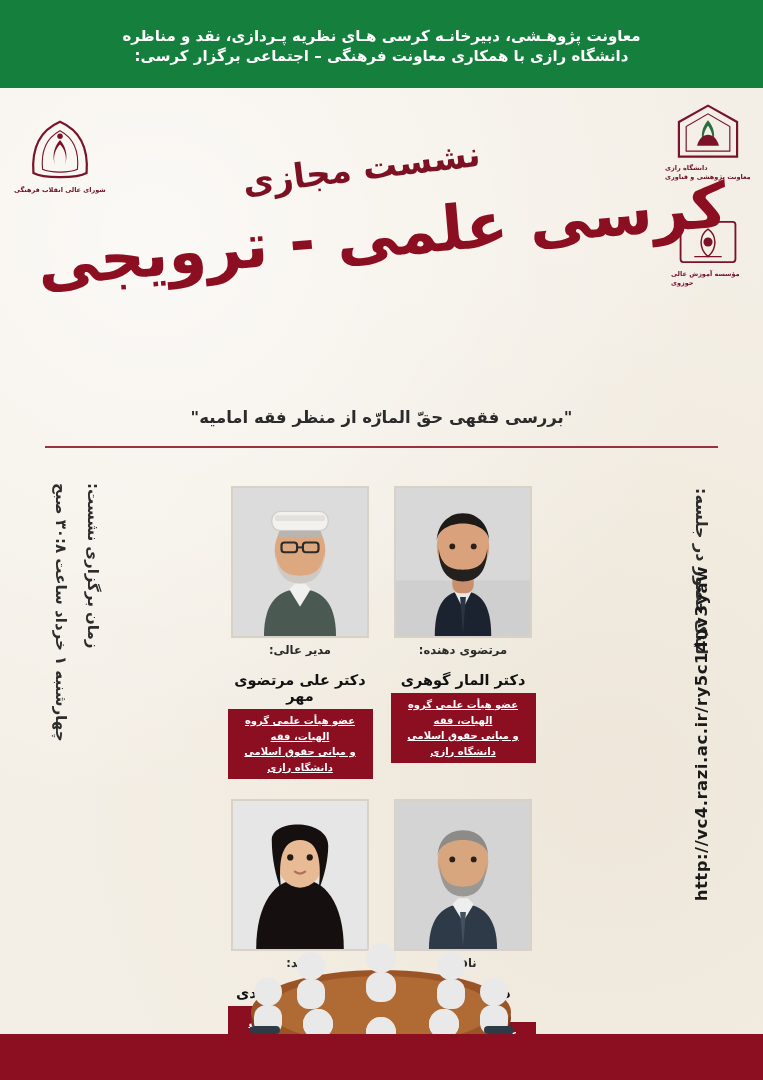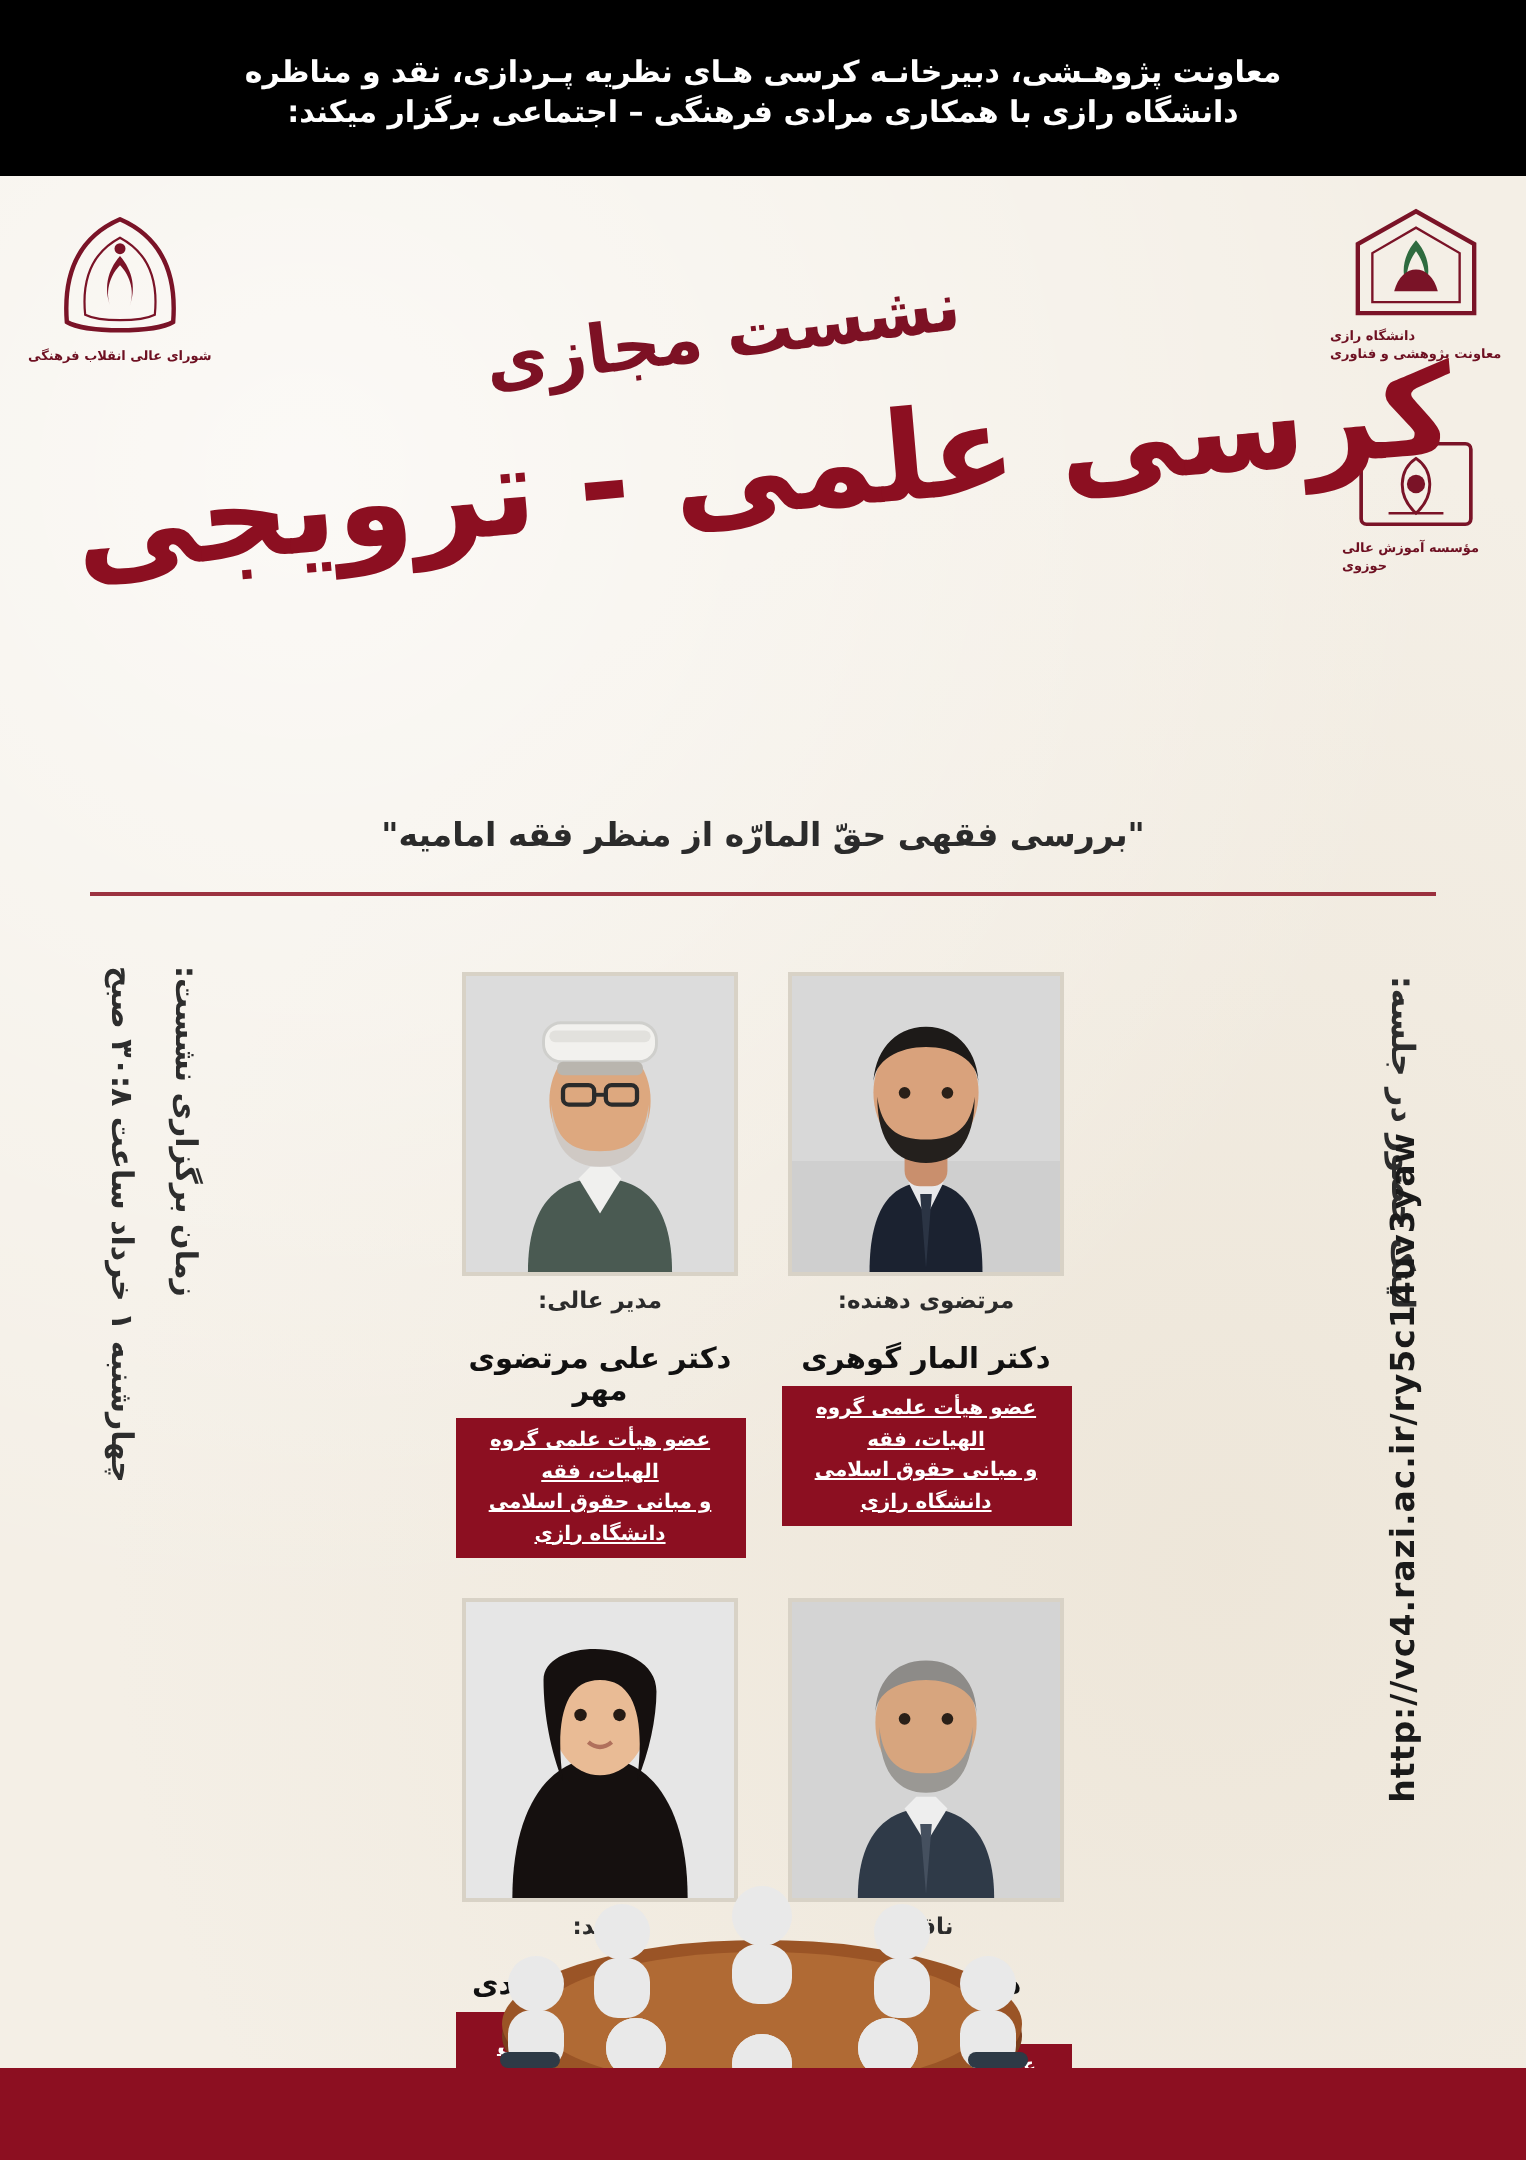--- a/index.html
+++ b/index.html
@@ -10,21 +10,21 @@
     background: #f2ece2;
     font-family: "DejaVu Sans", "Liberation Sans", sans-serif;
     overflow: hidden;
     position: relative;
   }
 
   
   .header {
     width: 100%;
     height: 88px;
-    background: #000000;
+    background: #15803d;
     color: #ffffff;
     display: flex;
     flex-direction: column;
     align-items: center;
     justify-content: center;
     gap: 2px;
     padding-top: 4px;
   }
   .header-line {
     font-size: 15px;
@@ -54,21 +54,21 @@
   }
 
   
   .logo {
     position: absolute;
     text-align: left;
     color: #7a1327;
   }
   .logo-razi { top: 14px; right: 12px; width: 86px; }
   .logo-seminary { top: 128px; right: 18px; width: 74px; margin-left: 32px; }
-  .logo-council { top: 18px; left: 14px; width: 92px; }
+  .logo-council { top: 30px; left: 14px; width: 92px; }
 
   .logo-caption {
     font-size: 6.5px;
     line-height: 1.45;
     color: #6e1022;
     margin-top: 2px;
     font-weight: bold;
     direction: rtl;
   }
   .logo svg { display: block; margin: 0 auto; }
@@ -224,21 +224,21 @@
     right: 0;
     height: 46px;
     background: #8c0f21;
   }
 </style>
 </head>
 <body>
 
 <div class="header">
   <div class="header-line">معاونت پژوهـشی، دبیرخانـه کرسی هـای نظریه پـردازی، نقد و مناظره</div>
-  <div class="header-line">دانشگاه رازی با همکاری مرادی فرهنگی – اجتماعی برگزار میکند:</div>
+  <div class="header-line">دانشگاه رازی با همکاری معاونت فرهنگی – اجتماعی برگزار کرسی:</div>
 </div>
 
 <div class="page">
 
   <div class="logo logo-razi">
     <svg viewBox="0 0 80 66" width="74" height="60" aria-hidden="true">
       <path d="M8 60 L8 22 L40 4 L72 22 L72 60 Z" fill="none" stroke="#7a1327" stroke-width="2.4"></path>
       <path d="M16 54 L16 27 L40 13 L64 27 L64 54 Z" fill="none" stroke="#7a1327" stroke-width="1.3"></path>
       <path d="M40 20 C33 28 31 38 36 48 C33 38 37 30 40 26 C43 30 47 38 44 48 C49 38 47 28 40 20 Z" fill="#2e6b3f"></path>
       <path d="M28 48 C30 40 35 36 40 36 C45 36 50 40 52 48 Z" fill="#7a1327"></path>

